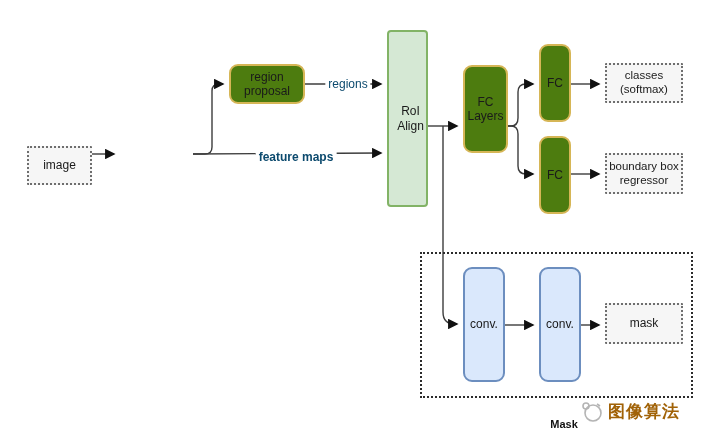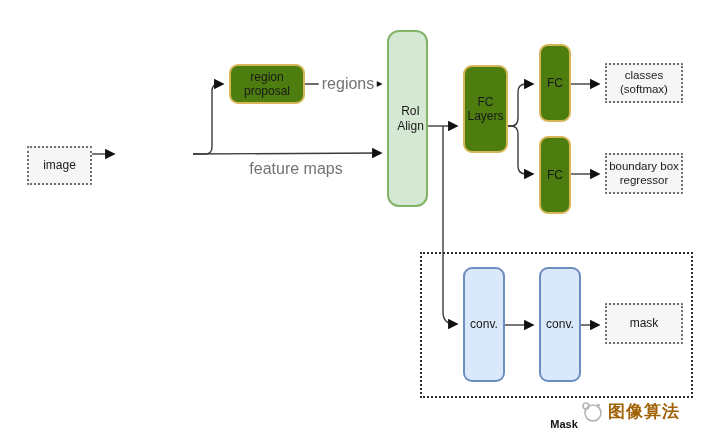--- a/index.html
+++ b/index.html
@@ -20,21 +20,21 @@
     padding:2px;
   }
   .yellow{
     background:#4d7c0f;
     border:2px solid #D6B656;
     border-radius:9px;
   }
   .green{
     background:#D5E8D4;
     border:2px solid #82B366;
-    border-radius:12px;
+    border-radius:4px;
     padding-left:8px;
   }
   .blue{
     background:#DAE8FC;
     border:2px solid #6C8EBF;
     border-radius:9px;
   }
   .dashedbox{
     background:#F6F6F6;
     border:2px dotted #6e6e6e;
@@ -44,21 +44,21 @@
     position:absolute;
     border:2px dotted #2b2b2b;
     background:transparent;
     box-sizing:border-box;
   }
   .edge-label{
     position:absolute;
     transform:translate(-50%,-50%);
     background:#ffffff;
     padding:0 3px;
-    font-size:16px;color:#737373;
+    font-size:12px;color:#0c4a6e;
     white-space:nowrap;
   }
   .group-label{
     position:absolute;
     transform:translate(-50%,-50%);
     font-size:11px;font-weight:bold;color:#111;
     white-space:nowrap;
   }
   .watermark{
     position:absolute;
@@ -78,21 +78,21 @@
   #n-fclayers{left:463px;top:65px;width:45px;height:88px;}
   #n-fc1{left:539px;top:44px;width:32px;height:78px;}
   #n-fc2{left:539px;top:136px;width:32px;height:78px;}
   #n-classes{left:605px;top:63px;width:78px;height:40px;font-size:11.5px;}
   #n-bbox{left:605px;top:153px;width:78px;height:41px;font-size:11.5px;}
   #n-conv1{left:463px;top:267px;width:42px;height:115px;}
   #n-conv2{left:539px;top:267px;width:42px;height:115px;}
   #n-mask{left:605px;top:303px;width:78px;height:41px;}
   #g-mask{left:420px;top:252px;width:273px;height:146px;}
   #lbl-regions{left:348px;top:84px;}
-  #lbl-featuremaps{left:296px;top:169px;}
+  #lbl-featuremaps{left:296px;top:157px;font-weight:bold;}
   #lbl-maskgroup{left:564px;top:424px;}
 </style>
 </head>
 <body>
 
 <div id="canvas">
 
   <svg id="edges" viewBox="0 0 711 442" xmlns="http://www.w3.org/2000/svg">
     <defs>
       <marker id="arrow" viewBox="0 0 10 10" refX="8.5" refY="5" markerWidth="7.5" markerHeight="7.5" orient="auto-start-reverse">

